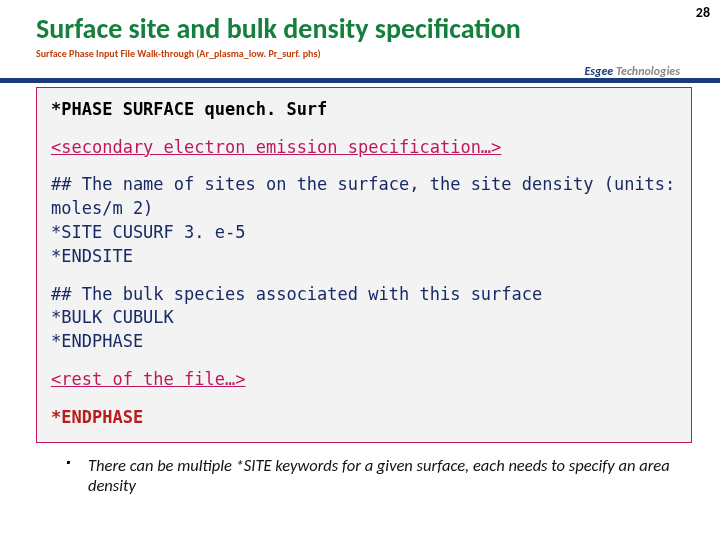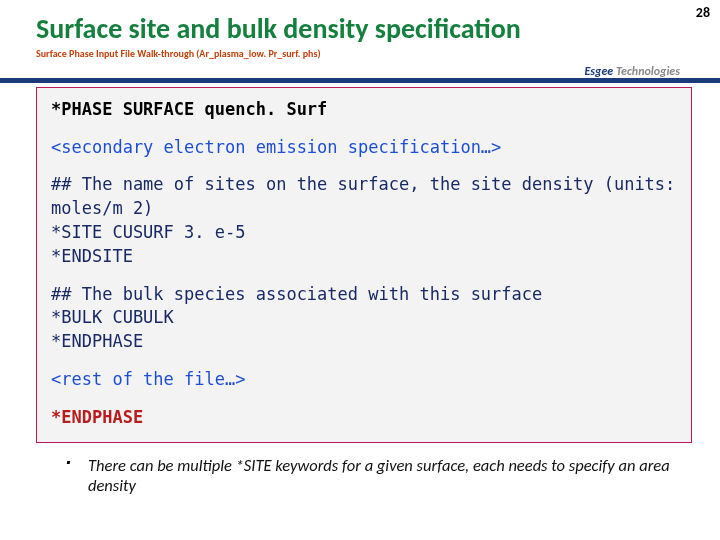--- a/index.html
+++ b/index.html
@@ -65,21 +65,21 @@
     background: #f3f3f3;
     padding: 10px 14px 12px 14px;
     font-family: "Lucida Console", Consolas, monospace;
     font-size: 17px;
     color: #182a66;
     line-height: 1.4;
     margin-top: 4px;
   }
   .code-box .blk { margin-bottom: 14px; }
   .code-box .hdr { font-weight: bold; color: #000; }
-  .code-box .grey { color: #1d4ed8; }
+  .code-box .grey { color: #be185d; text-decoration: underline; }
   .code-box .end { color: #b91c1c; font-weight: bold; margin-top: 4px; }
   .bullets {
     margin: 12px 10px 0 30px;
     font-style: italic;
   }
   .bullets li {
     list-style: none;
     position: relative;
     padding-left: 22px;
     font-size: 16.5px;

